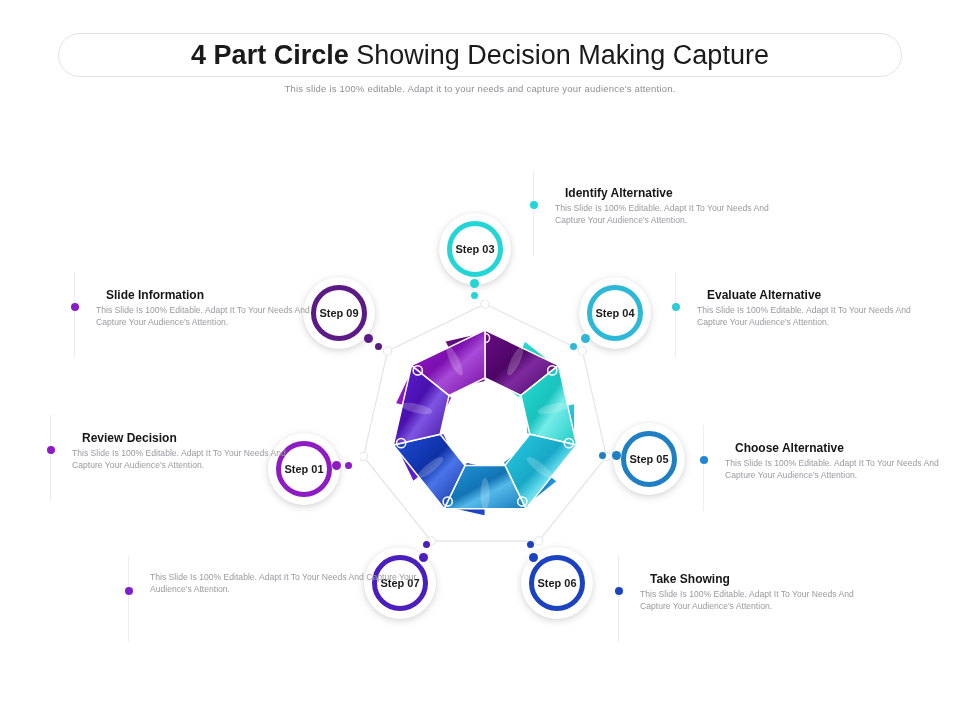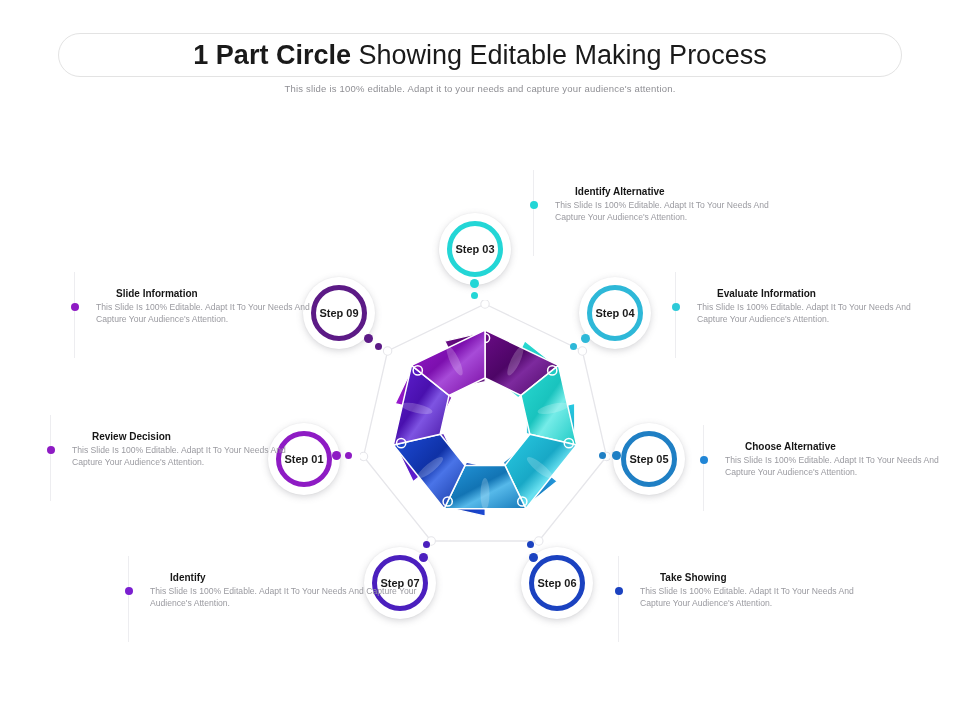--- a/index.html
+++ b/index.html
@@ -120,40 +120,40 @@
   }
   .info-block .bullet {
     position: absolute;
     left: -3.5px;
     top: 15px;
     width: 8px;
     height: 8px;
     border-radius: 50%;
   }
   .info-block .ib-title {
-    margin: 0 0 3px 22px;
-    font-size: 10px;
+    margin: 0 0 3px 12px;
+    font-size: 12px;
     font-weight: bold;
     color: #161616;
     white-space: nowrap;
     padding-left: 20px;
   }
   .info-block .ib-body {
     margin: 0 0 0 22px;
     font-size: 8.6px;
     line-height: 11.6px;
     color: #9a9aa0;
   }
   .info-block.wide { width: 300px; }
 </style>
 </head>
 <body>
 
 <div id="title-bar"></div>
-<div id="title-text"><span class="strong">1 Part Circle</span><span> Showing Editable Making Process</span></div>
+<div id="title-text"><span class="strong">4 Part Circle</span><span> Showing Decision Making Capture</span></div>
 <div id="subtitle-text">This slide is 100% editable.  Adapt it to your needs and capture  your audience's attention.</div>
 
 <div id="hept-wrap">
 <svg width="250" height="250" viewBox="0 0 250 250" xmlns="http://www.w3.org/2000/svg">
   <defs>
     <linearGradient id="gP1" x1="0" y1="0" x2="1" y2="1">
       <stop offset="0%" stop-color="#6A0C86"></stop>
       <stop offset="42%" stop-color="#4D0566"></stop>
       <stop offset="58%" stop-color="#7D2A9E"></stop>
       <stop offset="100%" stop-color="#4A0462"></stop>
@@ -269,21 +269,21 @@
         <ellipse cx="193.24495385272763" cy="108.42353462305799" rx="4.5" ry="16" transform="rotate(77.14285714285714 193.24495385272763 108.42353462305799)"></ellipse>
         <ellipse cx="179.72820377276207" cy="167.64428613011137" rx="4.5" ry="16" transform="rotate(128.57142857142858 179.72820377276207 167.64428613011137)"></ellipse>
         <ellipse cx="125" cy="194" rx="4.5" ry="16" transform="rotate(180 125 194)"></ellipse>
         <ellipse cx="70.27179622723791" cy="167.64428613011137" rx="4.5" ry="16" transform="rotate(231.42857142857144 70.27179622723791 167.64428613011137)"></ellipse>
         <ellipse cx="56.75504614727237" cy="108.42353462305795" rx="4.5" ry="16" transform="rotate(282.8571428571429 56.75504614727237 108.42353462305795)"></ellipse>
         <ellipse cx="94.62813826177091" cy="60.93217924683067" rx="4.5" ry="16" transform="rotate(334.2857142857143 94.62813826177091 60.93217924683067)"></ellipse>
       </g>
     </svg>
 </div>
 
-<div class="step-badge" style="left:268px; top:423px;text-decoration:underline;">
+<div class="step-badge" style="left:268px; top:433px;text-decoration:underline;">
   <div class="halo"></div>
   <div class="ring" style="border-color:#8E1BC4;"></div>
   <div class="lbl">Step 01</div>
   <div class="dot dot-a" style="background:#8E1BC4; left:64px; top:28px;"></div>
   <div class="dot dot-b" style="background:#8E1BC4; left:77px; top:29px;"></div>
 </div>
 
 <div class="step-badge" style="left:303px; top:277px;">
   <div class="halo"></div>
   <div class="ring" style="border-color:#5C1A86;"></div>
@@ -342,35 +342,34 @@
 <div class="info-block" style="left:50px; top:431px;">
   <div class="vline"></div>
   <div class="bullet" style="background:#8E1BC4;"></div>
   <p class="ib-title">Review  Decision</p>
   <p class="ib-body">This Slide Is 100% Editable. Adapt It To Your Needs And Capture Your Audience's Attention.</p>
 </div>
 
 <div class="info-block wide" style="left:128px; top:572px;">
   <div class="vline"></div>
   <div class="bullet" style="background:#7B1FD0;"></div>
-  <p class="ib-title">Identify</p>
   <p class="ib-body">This Slide Is 100% Editable. Adapt It To Your Needs And Capture Your Audience's Attention.</p>
 </div>
 
 <div class="info-block" style="left:533px; top:186px;">
   <div class="vline"></div>
   <div class="bullet" style="background:#23D6D6;"></div>
   <p class="ib-title">Identify Alternative</p>
   <p class="ib-body">This Slide Is 100% Editable. Adapt It To Your Needs And Capture Your Audience's Attention.</p>
 </div>
 
 <div class="info-block" style="left:675px; top:288px;">
   <div class="vline"></div>
   <div class="bullet" style="background:#2ECAD8;"></div>
-  <p class="ib-title">Evaluate Information</p>
+  <p class="ib-title">Evaluate Alternative</p>
   <p class="ib-body">This Slide Is 100% Editable. Adapt It To Your Needs And Capture Your Audience's Attention.</p>
 </div>
 
 <div class="info-block" style="left:703px; top:441px;">
   <div class="vline"></div>
   <div class="bullet" style="background:#2186D6;"></div>
   <p class="ib-title">Choose Alternative</p>
   <p class="ib-body">This Slide Is 100% Editable. Adapt It To Your Needs And Capture Your Audience's Attention.</p>
 </div>
 

